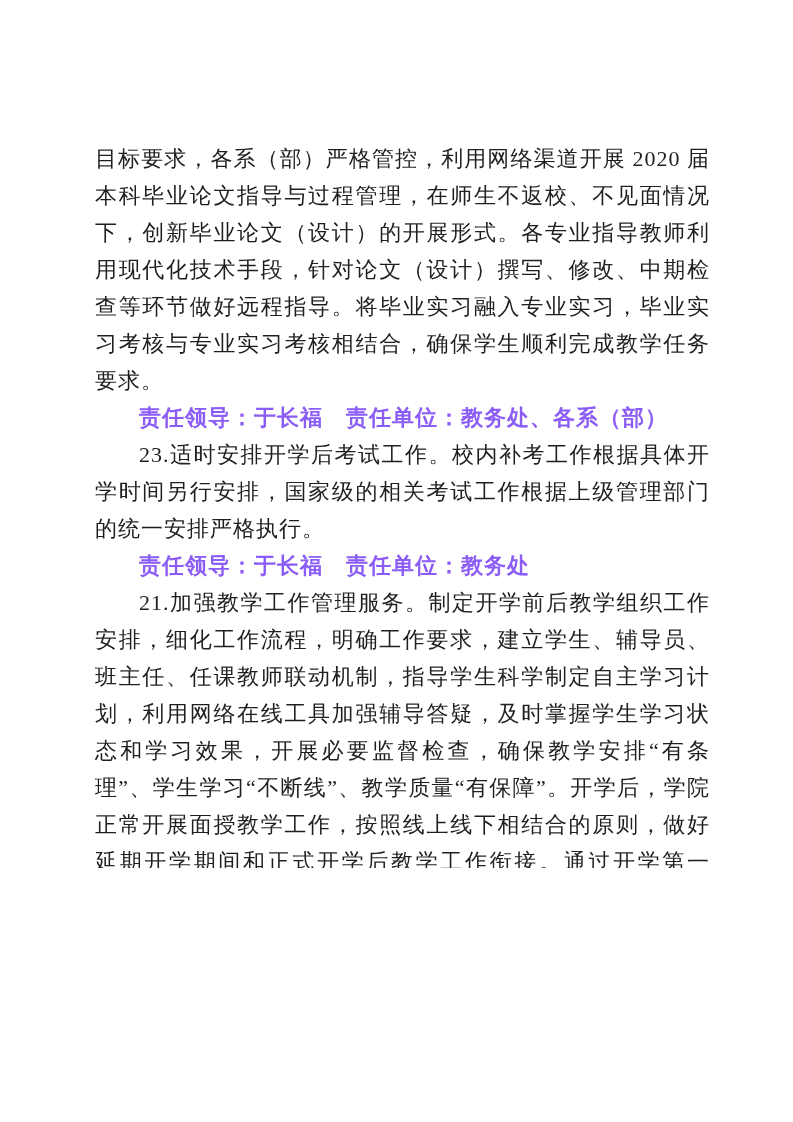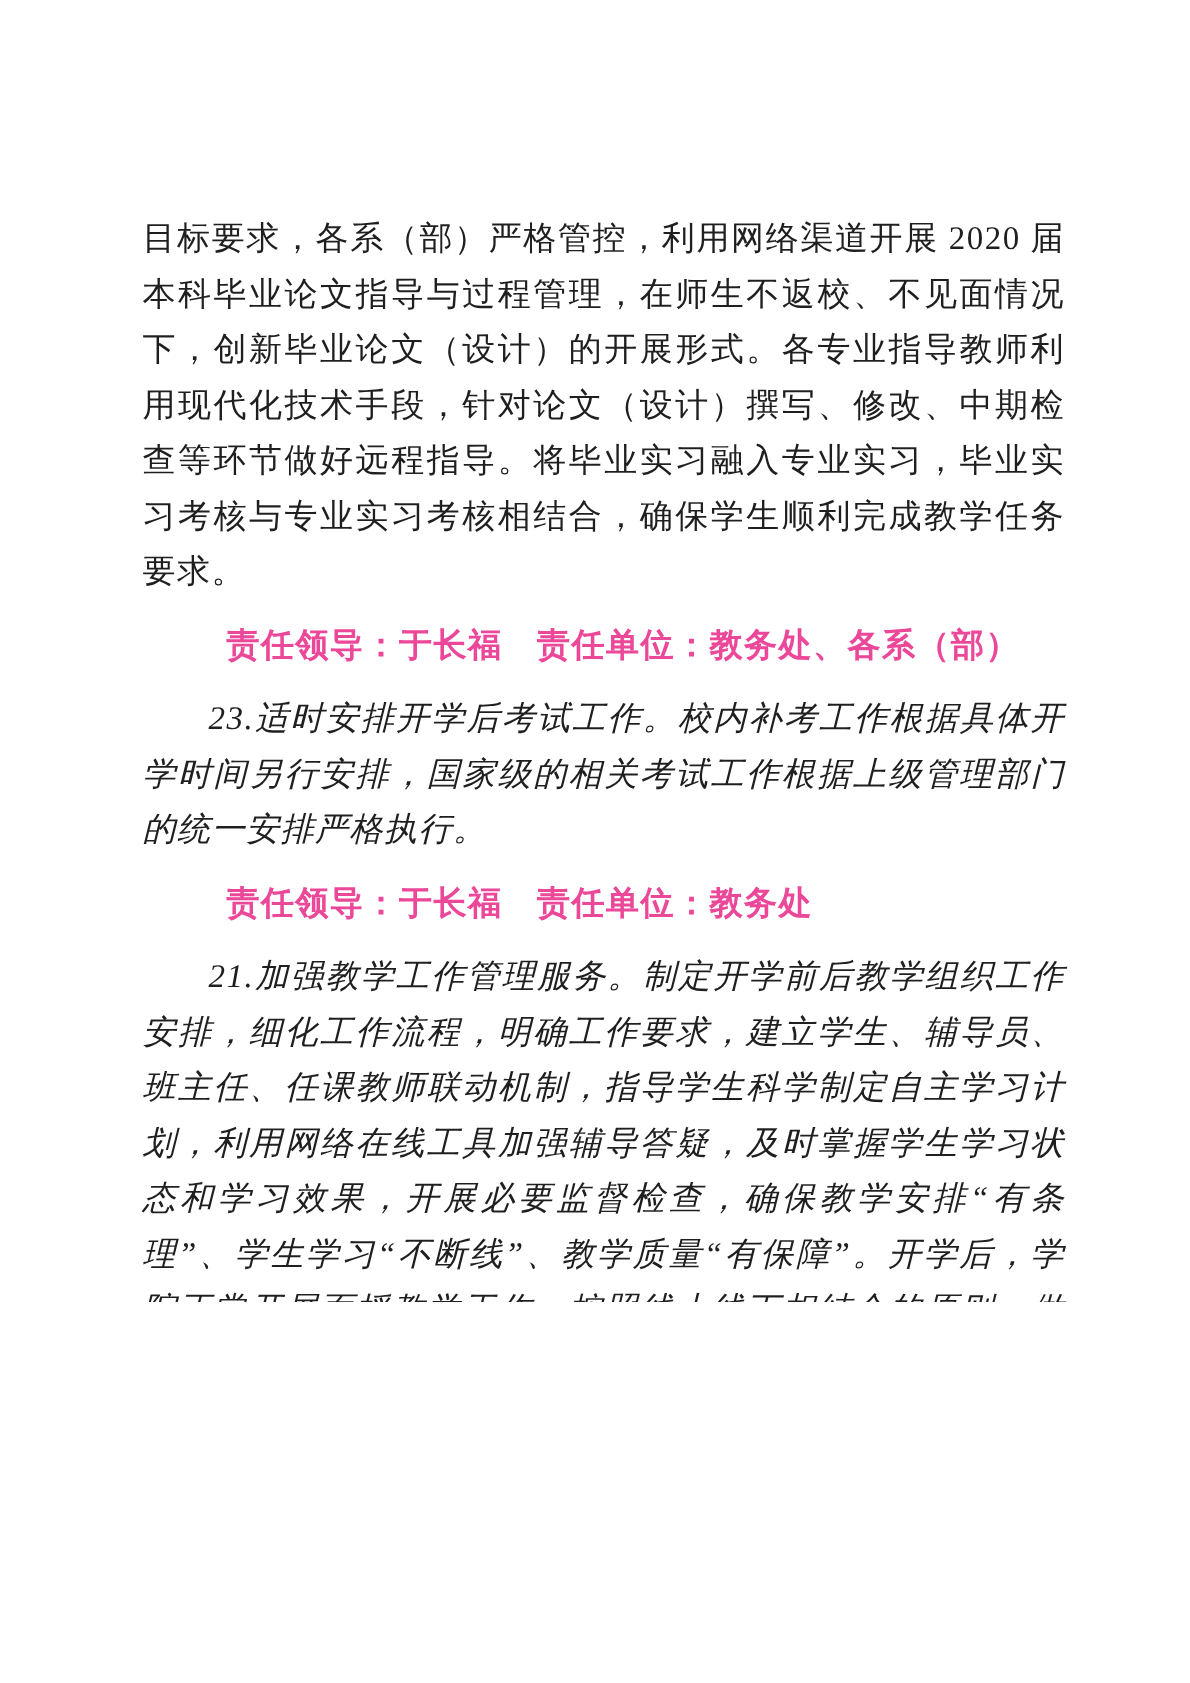--- a/index.html
+++ b/index.html
@@ -26,31 +26,30 @@
   .para {
     margin: 0;
     font-size: 22px;
     line-height: 37px;
     letter-spacing: 1px;
     text-align: justify;
     color: #1f1f1f;
   }
   .para.indent {
     text-indent: 2em;
-    font-style: italic;
   }
   .resp {
-    margin: 12px;
+    margin: 0;
     font-size: 22px;
     line-height: 37px;
     letter-spacing: 1px;
     text-indent: 2em;
     font-weight: bold;
     font-family: "Liberation Sans", "DejaVu Sans", sans-serif;
-    color: #ec4899;
+    color: #8b5cf6;
   }
   .footer {
     position: absolute;
     top: 1003px;
     right: 93px;
     font-size: 21px;
     line-height: 30px;
     letter-spacing: 2px;
     color: #262626;
     font-family: "Liberation Serif", "DejaVu Serif", serif;

